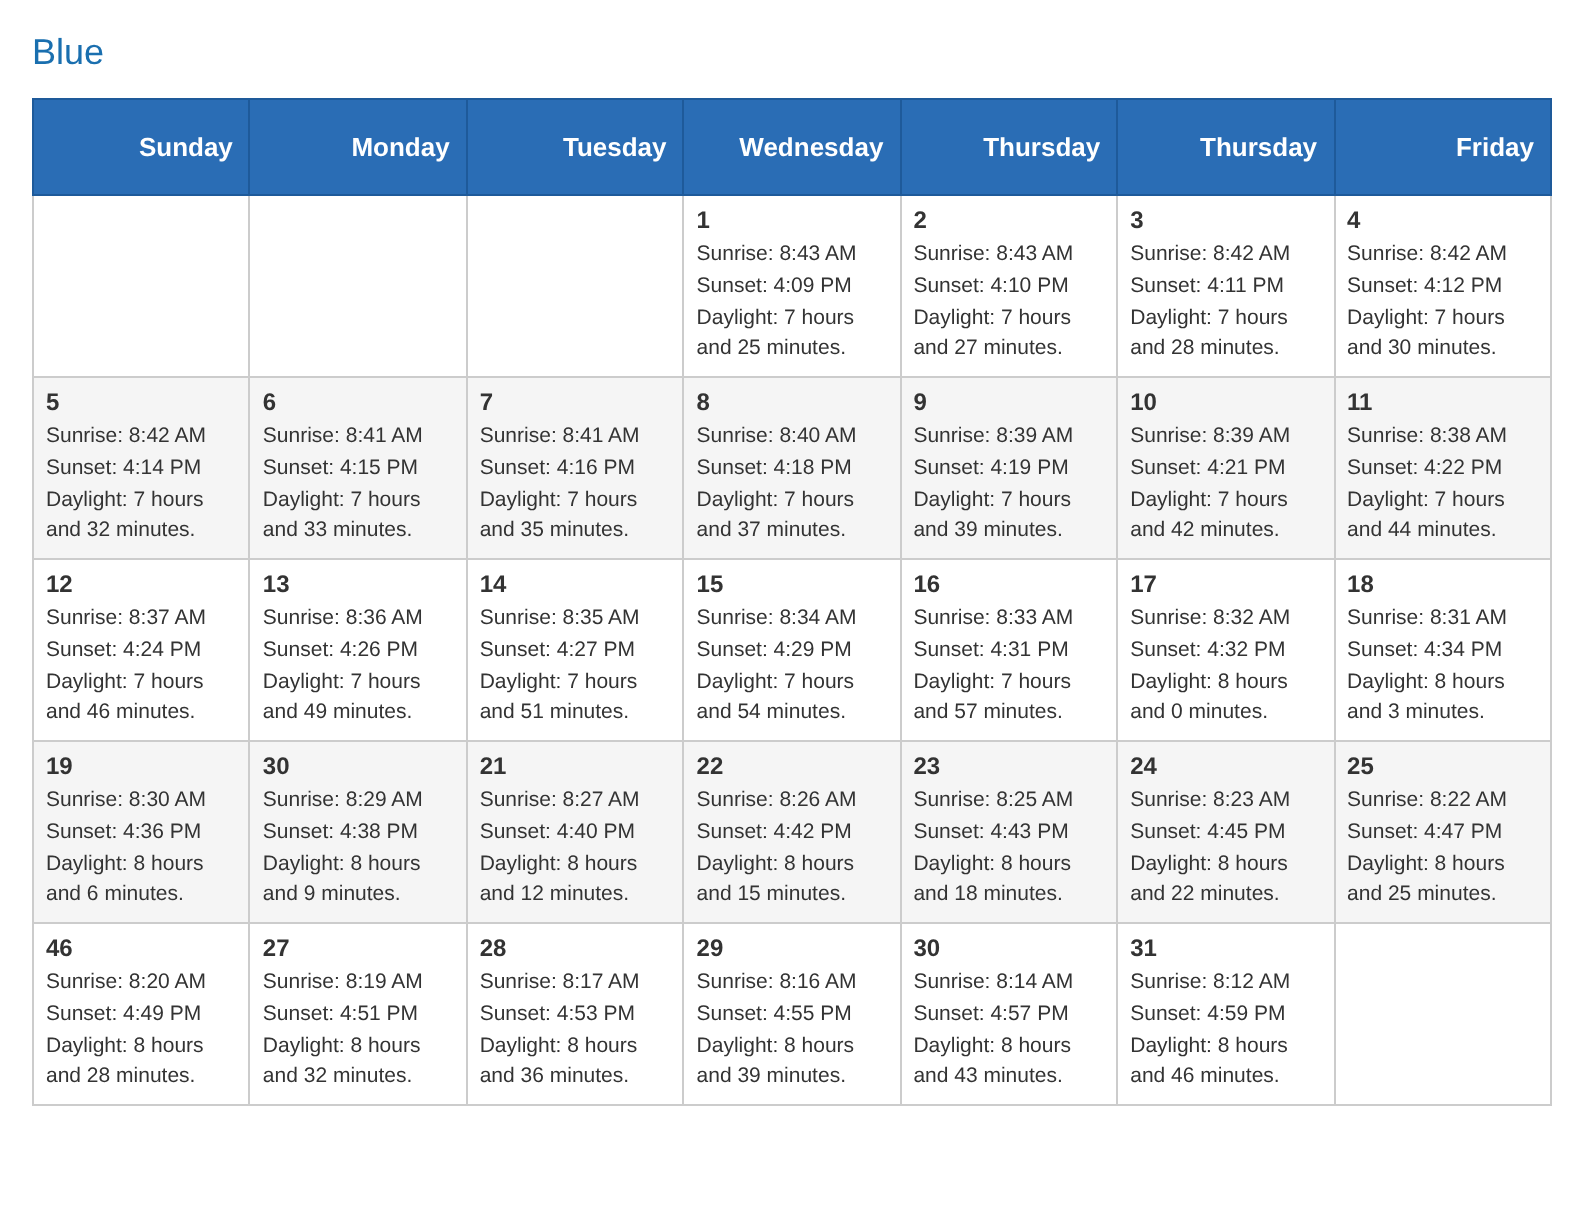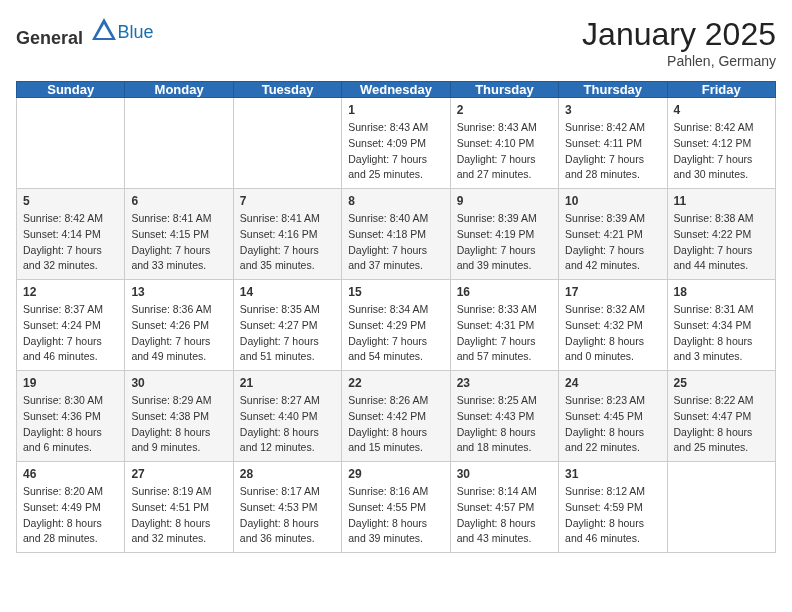--- a/index.html
+++ b/index.html
@@ -48,22 +48,22 @@
       color: #444;
     }
     .calendar {
       width: 100%;
       border-collapse: collapse;
       border: 1px solid #ccc;
     }
     .calendar th {
       background-color: #2a6db5;
       color: #fff;
-      text-align: center;
-      padding: 0 8px;
+      text-align: right;
+      padding: 16px 8px;
       font-size: 13px;
       border: 1px solid #1e5a9a;
     }
     .calendar td {
       vertical-align: top;
       border: 1px solid #ccc;
       padding: 5px 6px;
       width: 14.28%;
       min-height: 80px;
       font-size: 11px;
@@ -87,33 +87,22 @@
     .empty-cell {
       background: #fff !important;
     }
   </style>
 </head>
 <body>
 
 <div class="header">
   <div class="logo">
     <div>
-      <span class="logo-text-general">General</span>
-      <svg class="logo-icon" viewBox="0 0 28 28" xmlns="http://www.w3.org/2000/svg">
-        <polygon points="14,2 26,24 2,24" fill="#2a6db5"></polygon>
-        <polygon points="14,8 22,22 6,22" fill="#fff"></polygon>
-      </svg>
-    </div>
-    <div>
       <span class="logo-text-blue">Blue</span>
     </div>
-  </div>
-  <div class="title-section">
-    <div class="month-year">January 2025</div>
-    <div class="location">Pahlen, Germany</div>
   </div>
 </div>
 
 <table class="calendar">
   <thead>
     <tr>
     <th>Sunday</th>
         <th>Monday</th>
         <th>Tuesday</th>
         <th>Wednesday</th>

